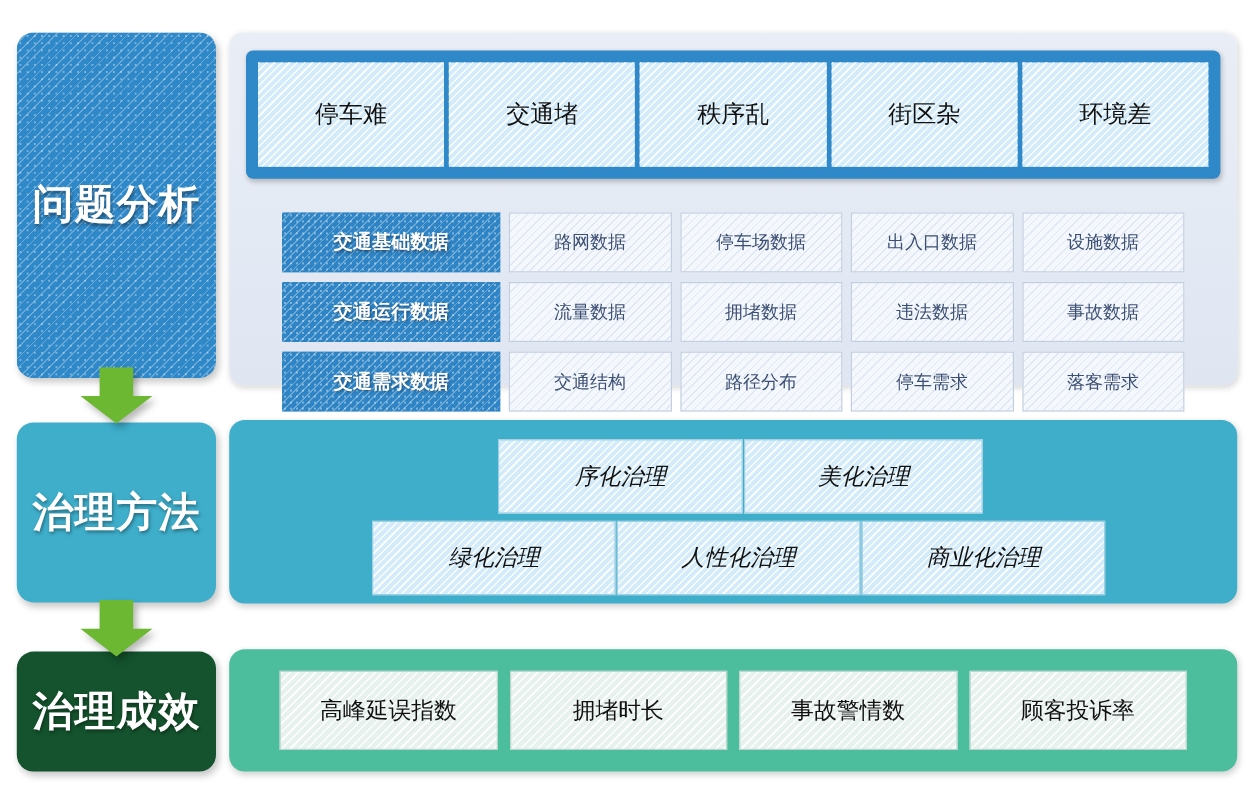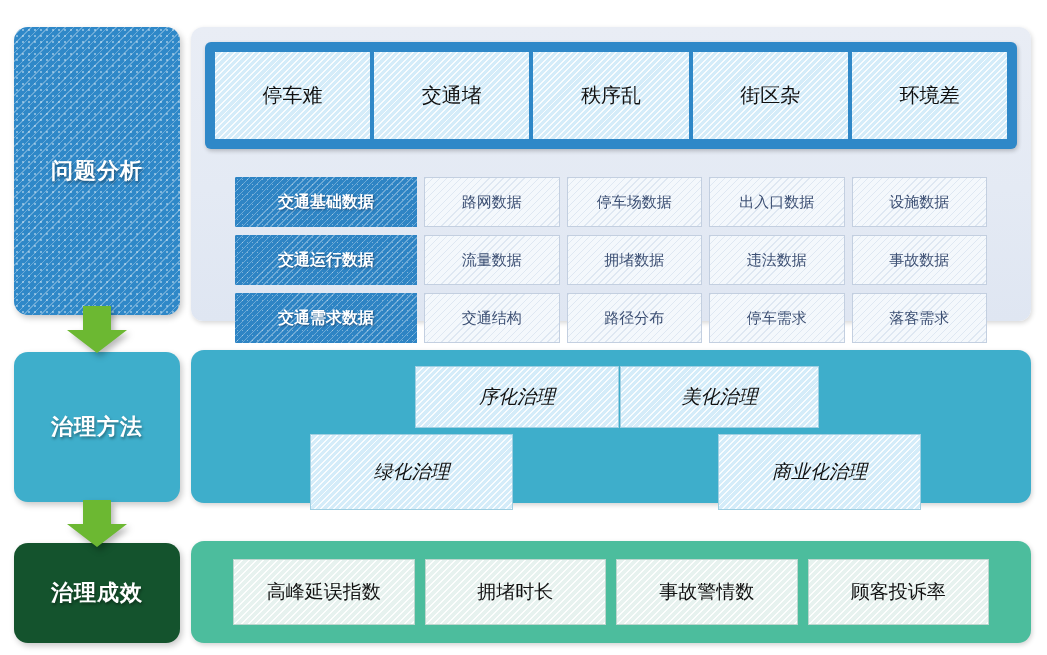--- a/index.html
+++ b/index.html
@@ -37,21 +37,21 @@
     background-color:#e7f2ef;
     background-image:
       repeating-linear-gradient(135deg, rgba(255,255,255,.9) 0 1.4px, rgba(255,255,255,0) 1.4px 5px);
   }
 
   
   .rail-box{
     position:absolute;left:14px;width:166px;
     border-radius:14px;
     display:flex;align-items:center;justify-content:center;
-    color:#ffffff;font-weight:bold;font-size:22px;letter-spacing:1px;
+    color:#ffffff;font-weight:bold;font-size:34px;letter-spacing:1px;
     text-shadow:1px 2px 3px rgba(0,0,0,.40);
     box-shadow:2px 3px 6px rgba(0,0,0,.22);
     box-sizing:border-box;
   }
   #rail-1{top:27px;height:288px;}
   #rail-2{top:352px;height:150px;}
   #rail-3{top:543px;height:100px;background:#14532d;}
 
   .arrow{
     position:absolute;left:63px;width:68px;height:48px;
@@ -103,21 +103,21 @@
   #panel-mid{
     position:absolute;left:191px;top:350px;width:840px;height:153px;
     background:#3eaecb;border-radius:13px;
     box-shadow:1px 2px 5px rgba(0,0,0,.18);
   }
   .m-box{
     position:absolute;display:flex;align-items:center;justify-content:center;
     font-size:19px;color:#111111;border:1px solid #9fcfe2;box-sizing:border-box;font-style:italic;
   }
   .m-row1{top:16px;height:62px;}
-  .m-row2{top:84px;height:76px;}
+  .m-row2{top:84px;height:62px;}
 
   
   #panel-bot{
     position:absolute;left:191px;top:541px;width:840px;height:102px;
     background:#4cbd9d;border-radius:13px;
     box-shadow:1px 2px 5px rgba(0,0,0,.18);
     box-sizing:border-box;
     display:flex;align-items:center;padding:0 42px;gap:10px;
   }
   .b-box{
@@ -235,20 +235,23 @@
   <div class="m-box m-row1 hatch-lt" style="left:224px;width:204px;">
     <span>序化治理</span>
   </div>
   <div class="m-box m-row1 hatch-lt" style="left:429px;width:199px;">
     <span>美化治理</span>
   </div>
 
   <div class="m-box m-row2 hatch-lt" style="left:119px;width:203px;">
     <span>绿化治理</span>
   </div>
+  <div class="m-box m-row2 hatch-lt" style="left:323px;width:203px;">
+    <span>人性化治理</span>
+  </div>
   <div class="m-box m-row2 hatch-lt" style="left:527px;width:203px;">
     <span>商业化治理</span>
   </div>
 </div>
 
 <div id="panel-bot">
   <div class="b-box hatch-mint">
     <span>高峰延误指数</span>
   </div>
   <div class="b-box hatch-mint">

